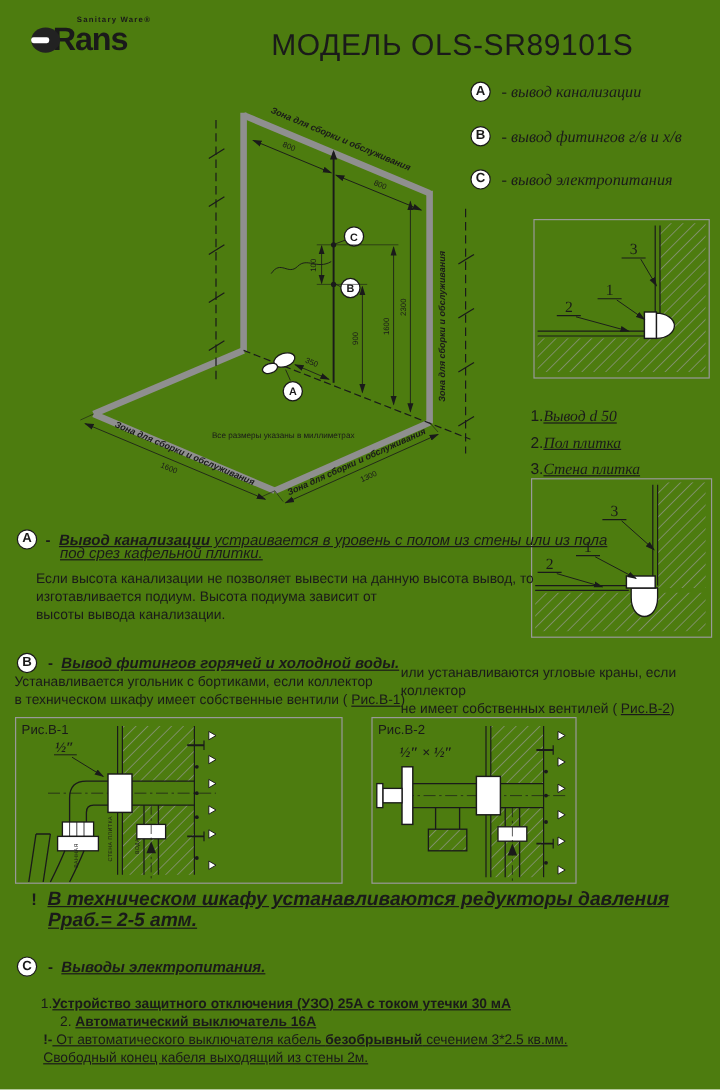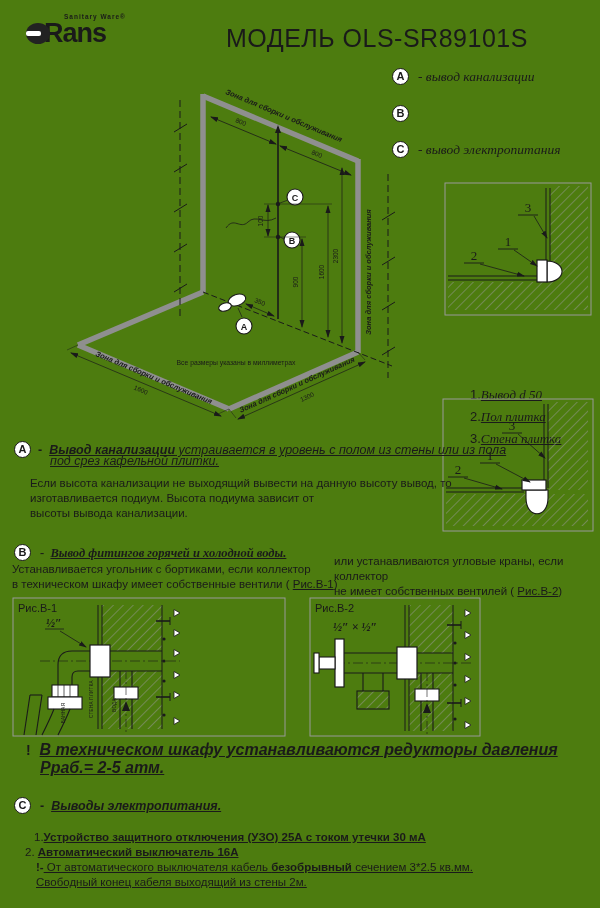--- a/index.html
+++ b/index.html
@@ -54,20 +54,21 @@
   </div>
 
   <div class="abs title" style="left:178px;top:24px;">МОДЕЛЬ OLS-SR89101S</div>
 
   <div class="abs legend-row" style="left:392px;top:68px;">
     <span class="clet">A</span>
     <span class="legend-text">- вывод канализации</span>
   </div>
   <div class="abs legend-row" style="left:392px;top:105px;">
     <span class="clet">B</span>
+    <span class="legend-text">- вывод фитингов г/в и х/в</span>
   </div>
   <div class="abs legend-row" style="left:392px;top:141px;">
     <span class="clet">C</span>
     <span class="legend-text">- вывод электропитания</span>
   </div>
 
   <svg class="abs" style="left:40px;top:76px;" width="380" height="362" viewBox="0 0 380 362">
     <defs>
       <marker id="arr" markerUnits="userSpaceOnUse" markerWidth="8" markerHeight="6" refX="7" refY="2.5" orient="auto-start-reverse" viewBox="0 0 8 5">
         <path d="M0,0 L8,2.5 L0,5 z" fill="#1a1a1a"></path>
@@ -212,21 +213,21 @@
       <line x1="54" y1="67" x2="74" y2="67" stroke="#1a1a1a" stroke-width="0.9"></line>
       <line x1="70" y1="68" x2="93" y2="84" stroke="#1a1a1a" stroke-width="0.8" marker-end="url(#arr)"></line>
     </g>
     <g>
       <text class="callout" x="30" y="78" text-anchor="middle">2</text>
       <line x1="20" y1="81" x2="40" y2="81" stroke="#1a1a1a" stroke-width="0.9"></line>
       <line x1="36" y1="82" x2="80" y2="94" stroke="#1a1a1a" stroke-width="0.8" marker-end="url(#arr)"></line>
     </g>
   </svg>
 
-  <div class="abs" style="left:470px;top:336px;margin-top:48px;">
+  <div class="abs" style="left:442px;top:336px;">
     <div class="dleg-row"><span class="dleg-num">1.</span><span class="dleg-txt">Вывод d 50</span></div>
     <div class="dleg-row"><span class="dleg-num">2.</span><span class="dleg-txt">Пол плитка</span></div>
     <div class="dleg-row"><span class="dleg-num">3.</span><span class="dleg-txt">Стена плитка</span></div>
   </div>
 
   <svg class="abs" style="left:442px;top:398px;" width="152" height="134" viewBox="0 0 152 134">
     <rect x="1" y="1" width="150" height="132" fill="none" stroke="#999" stroke-width="1"></rect>
     <rect x="106" y="4" width="40" height="88" fill="url(#hatchA)"></rect>
     <rect x="4" y="96" width="142" height="32" fill="url(#hatchA)"></rect>
     <g stroke="#1a1a1a" stroke-width="1">
@@ -256,27 +257,27 @@
     </g>
   </svg>
 
   <span class="abs clet" style="left:14px;top:441px;">A</span>
   <div class="abs hdr" style="left:38px;top:443px;white-space:nowrap;">
     <span class="b">-</span>&nbsp;
     <span class="b i u">Вывод канализации</span><span class="i u"> устраивается в уровень с полом из стены или из пола</span>
   </div>
   <div class="abs hdr i u" style="left:50px;top:454px;">под срез кафельной плитки.</div>
   <div class="abs body-txt" style="left:30px;top:476px;">
-    <div>Если высота канализации не выходящий вывести на данную высоту вывод, то</div>
+    <div>Если высота канализации не позволяет вывести на данную высота вывод, то</div>
     <div>изготавливается подиум. Высота подиума зависит от</div>
     <div>высоты вывода канализации.</div>
   </div>
 
   <span class="abs clet" style="left:14px;top:544px;">B</span>
-  <div class="abs hdr" style="left:40px;top:546px;white-space:nowrap;font-family:Liberation Serif, serif;">
+  <div class="abs hdr" style="left:40px;top:546px;white-space:nowrap;">
     <span class="b">-</span>&nbsp;
     <span class="b i u">Вывод фитингов горячей и холодной воды.</span>
   </div>
   <div class="abs body-txt" style="left:12px;top:562px;">
     <div>Устанавливается угольник с бортиками,  если коллектор</div>
     <div><span>в техническом шкафу имеет собственные вентили ( </span><span class="u">Рис.В-1</span><span>)</span></div>
   </div>
   <div class="abs body-txt" style="left:334px;top:554px;">
     <div>или  устанавливаются угловые краны, если коллектор</div>
     <div><span>не имеет собственных вентилей ( </span><span class="u">Рис.В-2</span><span>)</span></div>
@@ -398,21 +399,21 @@
   <div class="abs warn u" style="left:40px;top:759px;white-space:nowrap;">Рраб.= 2-5 атм.</div>
 
   <span class="abs clet" style="left:14px;top:797px;">C</span>
   <div class="abs hdr" style="left:40px;top:799px;white-space:nowrap;">
     <span class="b">-</span>&nbsp;
     <span class="b i u">Выводы электропитания.</span>
   </div>
   <div class="abs body-txt" style="left:34px;top:830px;white-space:nowrap;">
     <span>1.</span><span class="b u">Устройство защитного отключения (УЗО)  25А с током  утечки 30 мА</span>
   </div>
-  <div class="abs body-txt" style="left:25px;top:845px;white-space:nowrap;">
+  <div class="abs body-txt" style="left:50px;top:845px;white-space:nowrap;">
     <span>2.</span>&nbsp;<span class="b u">Автоматический выключатель 16А</span>
   </div>
   <div class="abs body-txt" style="left:36px;top:860px;white-space:nowrap;">
     <span class="b">!-</span><span class="u"> От автоматического выключателя  кабель </span><span class="b u">безобрывный</span><span class="u"> сечением 3*2.5 кв.мм.</span>
   </div>
   <div class="abs body-txt u" style="left:36px;top:875px;white-space:nowrap;">Свободный конец кабеля выходящий из стены 2м.</div>
 
 </div>
 
 </body></html>

